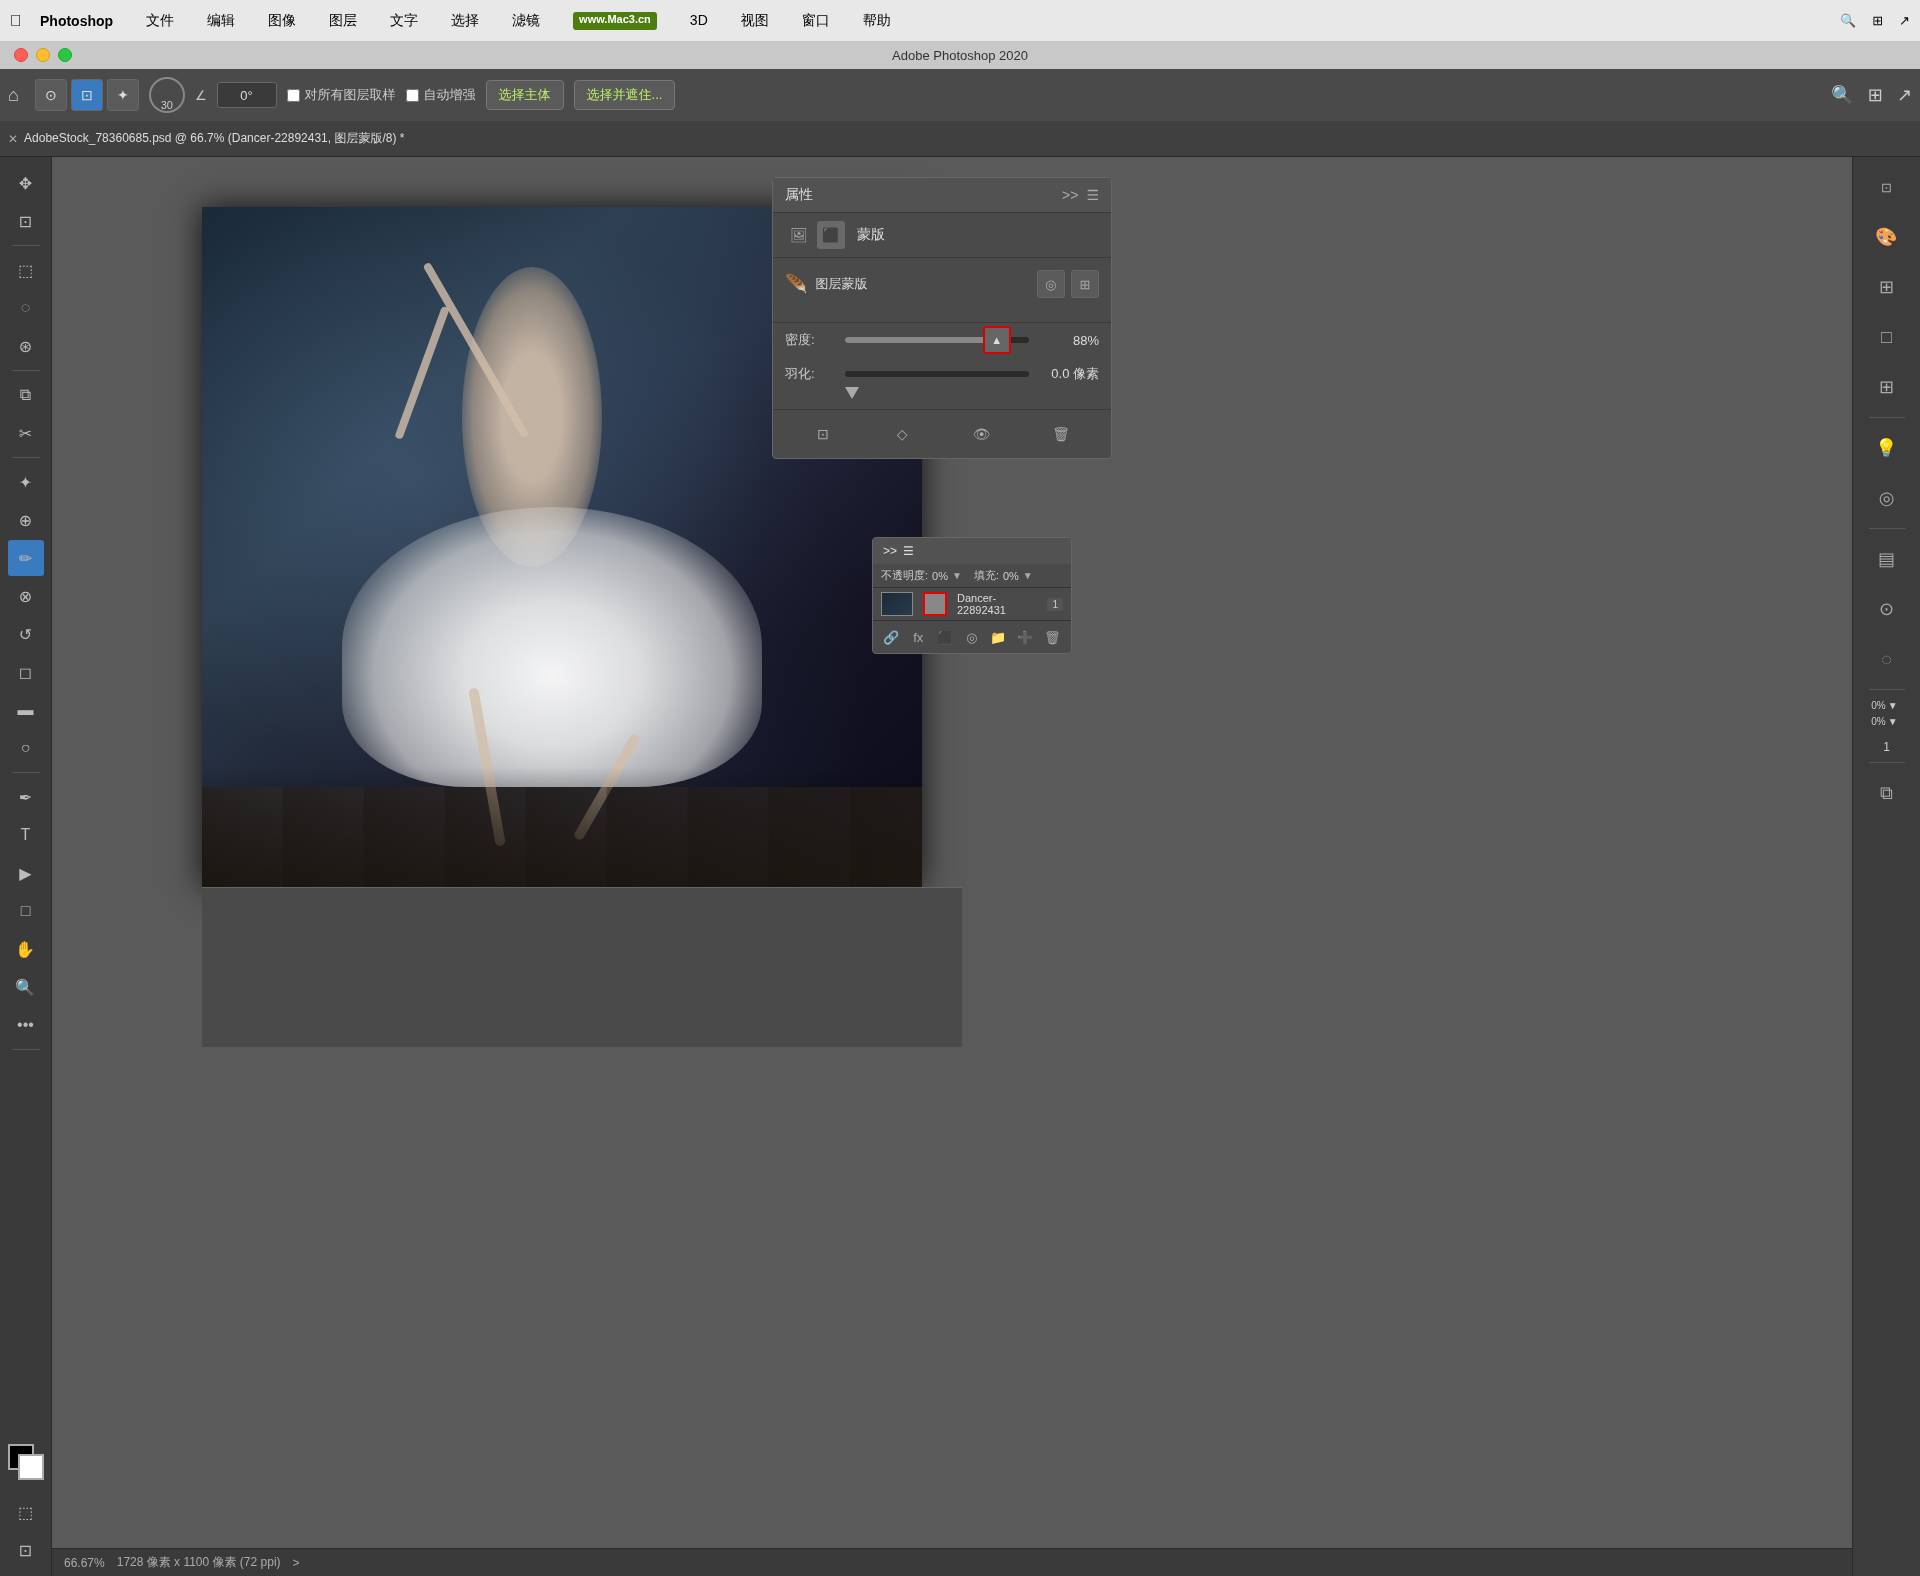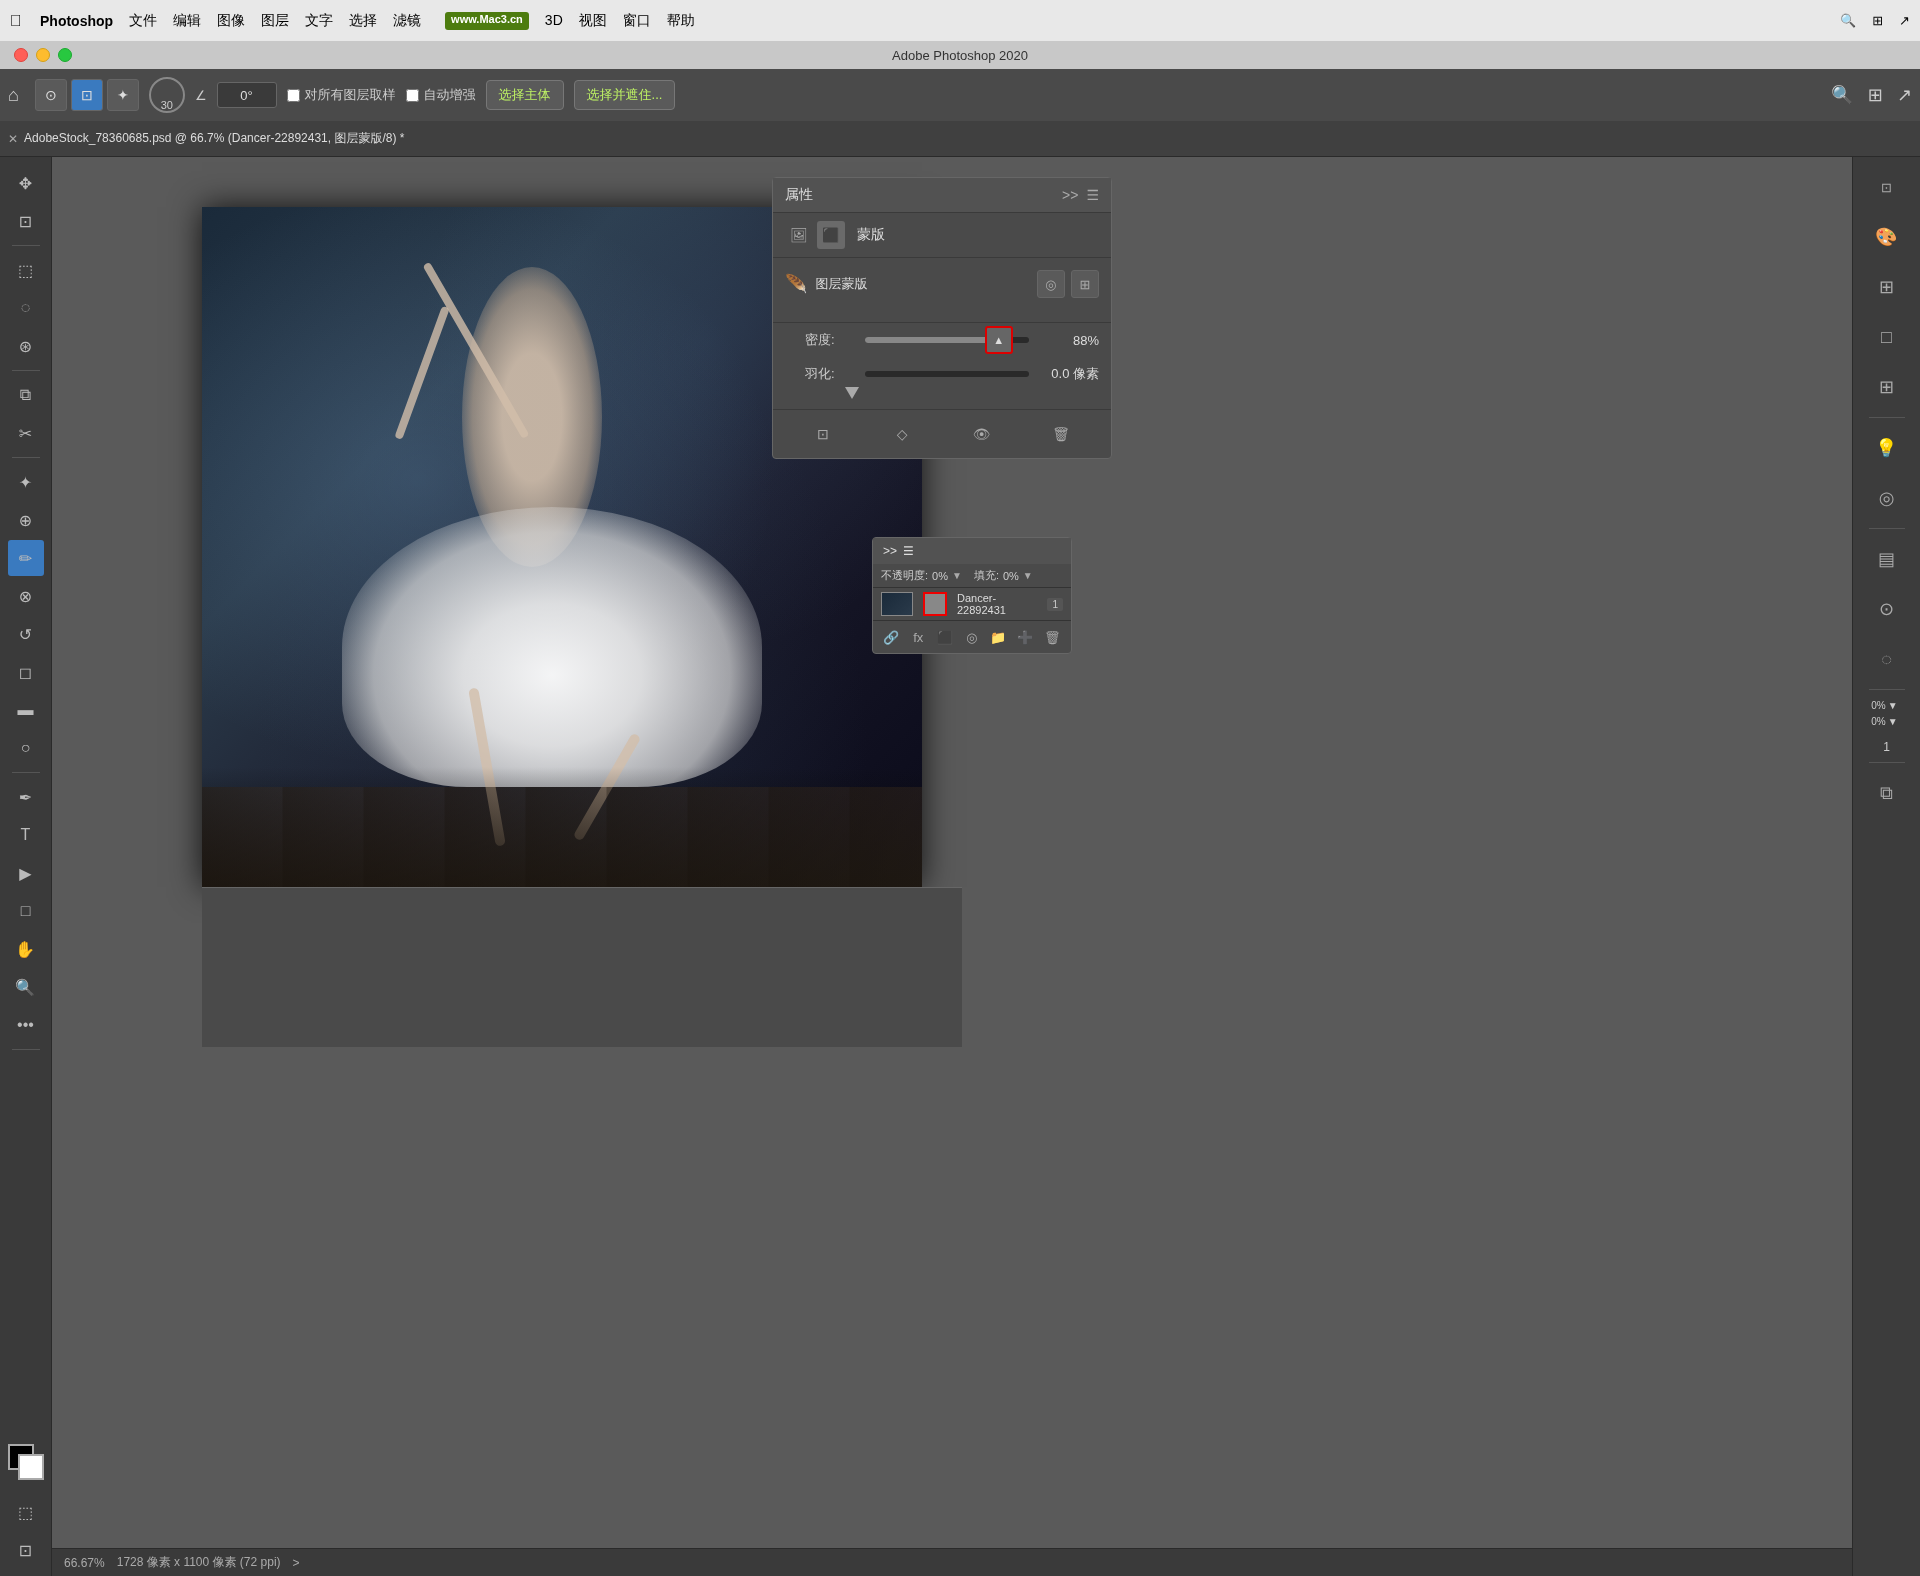--- a/index.html
+++ b/index.html
@@ -7,21 +7,21 @@
 
     
     .menu-bar {
       width: 100%; height: 41px; background: #e8e8e8;
       display: flex; align-items: center; padding: 0 10px;
       font-size: 14px; color: #000;
     }
     .menu-bar .apple-icon { margin-right: 18px; font-size: 16px; }
     .menu-bar .app-name { font-weight: bold; margin-right: 16px; }
     .menu-bar .menu-items { display: flex; gap: 16px; }
-    .menu-bar .menu-item { cursor: pointer; }
+    .menu-bar .menu-item { cursor: pointer; margin-left: 17px; }
     .zhiniao-badge {
       margin-left: 8px; background: #4d7c0f; color: white;
       font-size: 11px; padding: 1px 6px; border-radius: 3px; font-weight: bold;
     }
     .menu-right { margin-left: auto; display: flex; align-items: center; gap: 16px; font-size: 13px; }
 
     
     .title-bar {
       width: 100%; height: 28px; background: #c8c8c8;
       display: flex; align-items: center; justify-content: center;
@@ -166,21 +166,21 @@
     .mask-feather-icon { color: #aaa; font-size: 18px; }
     .mask-actions { display: flex; gap: 6px; }
     .mask-action-btn {
       width: 28px; height: 28px; border: 1px solid #666; border-radius: 3px;
       display: flex; align-items: center; justify-content: center;
       color: #aaa; font-size: 13px; cursor: pointer; background: #5a5a5a;
     }
 
     
     .property-row { display: flex; align-items: center; padding: 8px 12px; }
-    .property-label { color: #ccc; font-size: 13px; width: 60px; margin-left: 20px; }
+    .property-label { color: #ccc; font-size: 13px; width: 60px; }
     .property-slider-container { flex: 1; display: flex; align-items: center; gap: 8px; }
     .slider-track {
       flex: 1; height: 6px; background: #2a2a2a; border-radius: 3px;
       position: relative;
     }
     .slider-fill { height: 100%; border-radius: 3px; background: #888; }
     .property-value { color: #ddd; font-size: 13px; width: 70px; text-align: right; }
     .panel-btn {
       width: 100%; padding: 8px; background: #5a5a5a; border: 1px solid #777;
       color: #ddd; font-size: 13px; border-radius: 3px; cursor: pointer; text-align: center;

